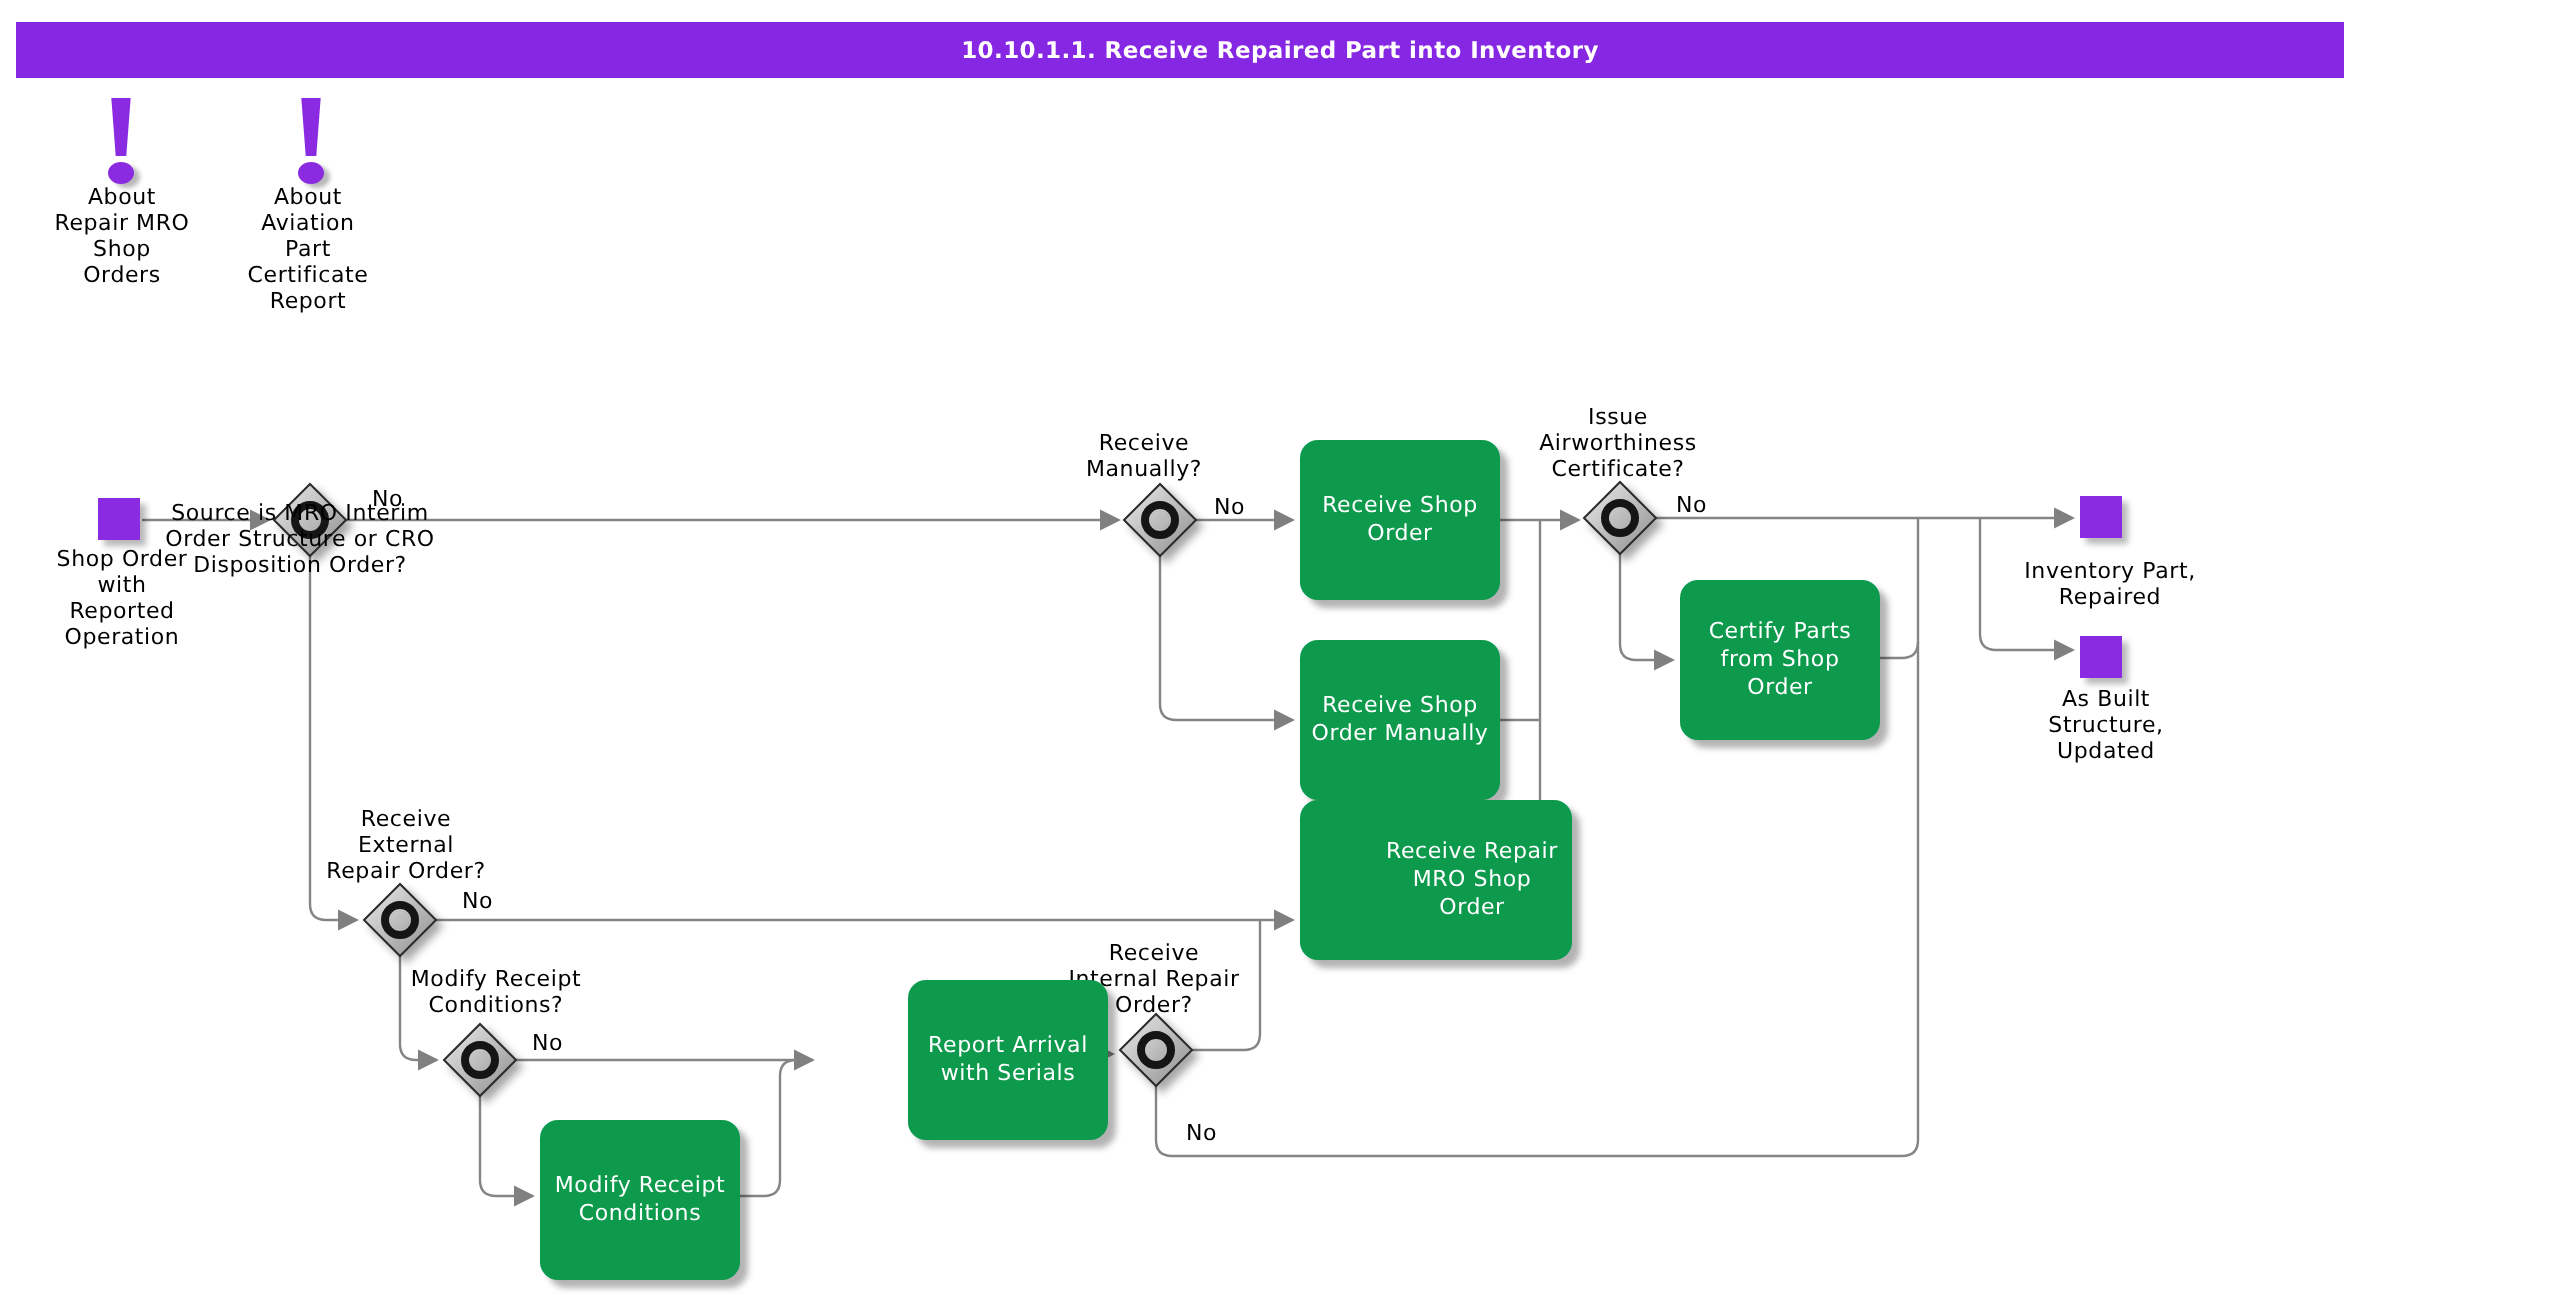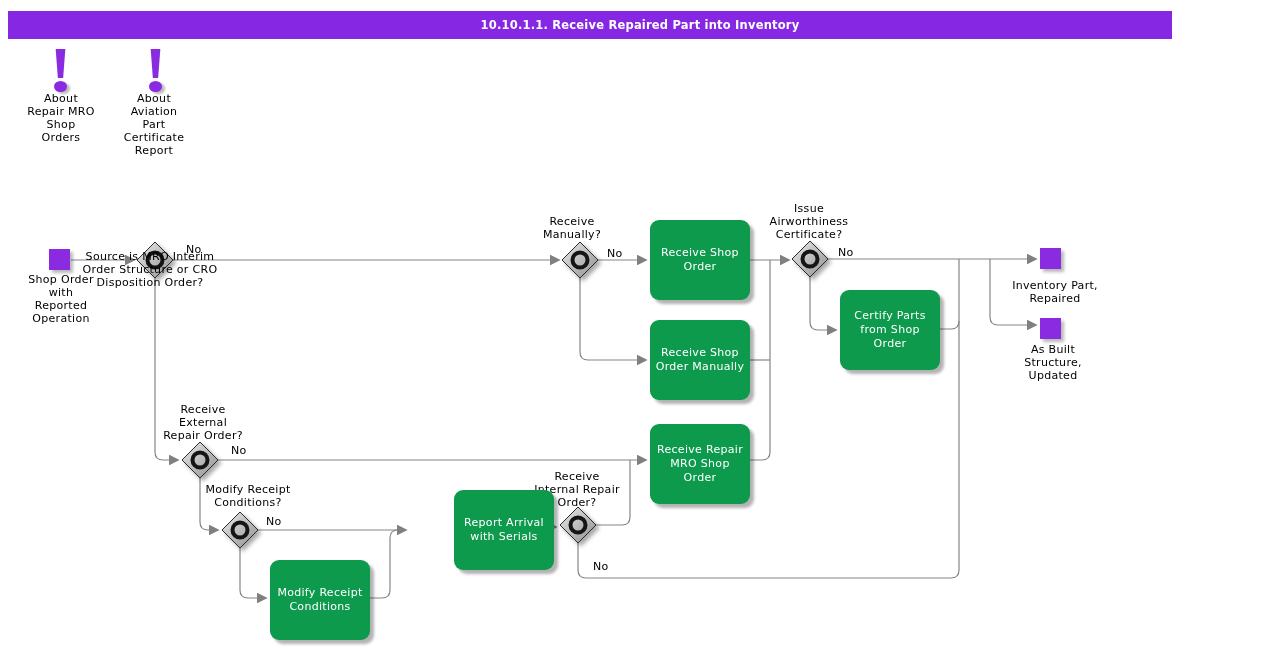--- a/index.html
+++ b/index.html
@@ -152,21 +152,21 @@
   <div class="no" style="left:607px;top:247px;">No</div>
   <div class="no" style="left:838px;top:246px;">No</div>
   <div class="no" style="left:231px;top:444px;">No</div>
   <div class="no" style="left:266px;top:515px;">No</div>
   <div class="no" style="left:593px;top:560px;">No</div>
 
   <div class="act" style="left:650px;top:220px;">Receive Shop
 Order</div>
   <div class="act" style="left:650px;top:320px;">Receive Shop
 Order Manually</div>
-  <div class="act" style="left:650px;top:424px;">Receive Repair
+  <div class="act" style="left:650px;top:400px;padding-left:36px;">Receive Repair
 MRO Shop
 Order</div>
   <div class="act" style="left:840px;top:290px;">Certify Parts
 from Shop
 Order</div>
   <div class="act" style="left:410px;top:490px;margin-left:44px;">Report Arrival
 with Serials</div>
   <div class="act" style="left:270px;top:560px;">Modify Receipt
 Conditions</div>
 

